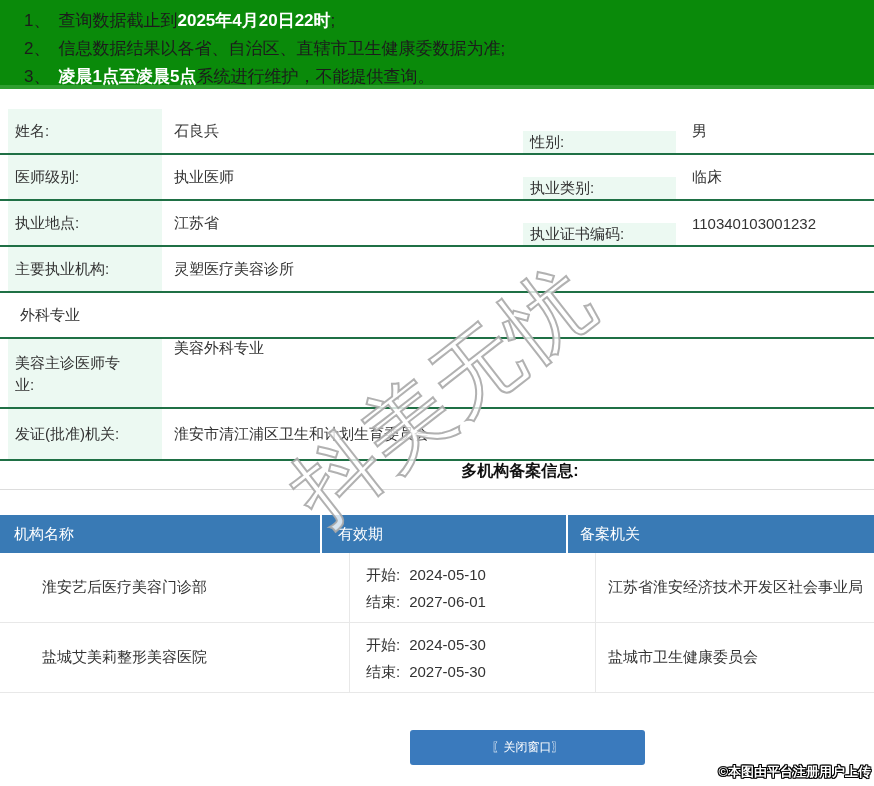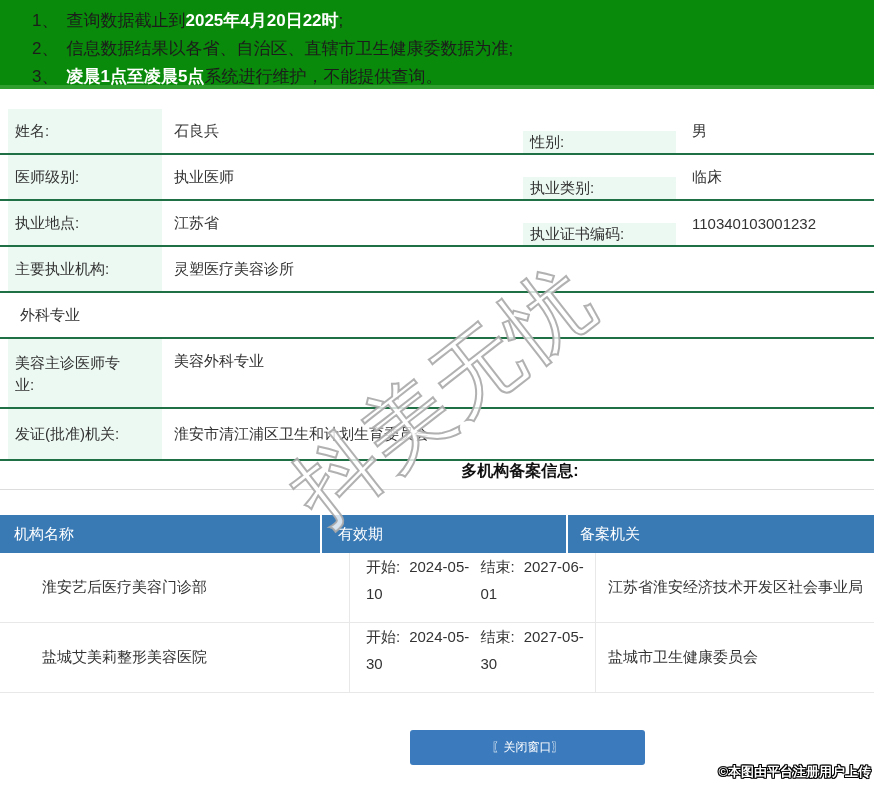--- a/index.html
+++ b/index.html
@@ -2,53 +2,53 @@
 <html><head>
 <meta charset="utf-8">
 <style>
   * { margin:0; padding:0; box-sizing:border-box; }
   html,body { width:874px; height:786px; }
   body {
     position:relative; overflow:hidden; background:#fff;
     font-family:"Liberation Sans", sans-serif; color:#333;
   }
   
-  .banner { background:#0a8a0a; height:89px; border-bottom:4px solid #2f9e2f; padding:7px 0 0 32px; }
+  .banner { background:#0a8a0a; height:89px; border-bottom:4px solid #2f9e2f; padding:7px 0 0 24px; }
   .banner-line { height:28px; line-height:28px; font-size:17px; color:#1c1c1c; white-space:nowrap; }
   .banner-line .num { margin-right:8px; }
   .banner-line .b { color:#ffffff; font-weight:700; }
   
   .info-table { margin-top:20px; }
   .info-row { display:flex; align-items:stretch; border-bottom:2px solid #1f7045; height:46px; font-size:15px; }
   .info-row.tall { height:70px; }
   .info-row.last { height:52px; }
   .spc { width:8px; flex:none; }
   .lbl { width:154px; flex:none; background:#ecf9f2; display:flex; align-items:center; padding-left:7px; color:#333; }
   .lbl2 { width:153px; flex:none; background:#ecf9f2; display:flex; align-items:center; padding-left:7px; color:#333;margin-top:22px; }
   .gap1 { width:12px; flex:none; }
   .gap2 { width:16px; flex:none; }
   .val { width:349px; flex:none; display:flex; align-items:center; }
   .val.wide { flex:1; width:auto; }
   .val2 { flex:1; display:flex; align-items:center; }
   .info-row.tall .lbl { align-items:flex-start; padding-top:13px; padding-right:42px; line-height:22px; }
-  .info-row.tall .val { align-items:flex-start; padding-top:13px; }
+  .info-row.tall .val { align-items:flex-start; }
   
   .section-title { height:20px; line-height:20px; text-align:center; padding-left:166px;
                    font-size:16px; font-weight:700; color:#111; }
   .thin-hr { margin-top:8px; border-top:1px solid #dddddd; height:0; }
   
   .filing { margin-top:25px; }
   .f-header { display:flex; background:#397ab5; height:38px; color:#fff; font-size:15px; }
   .f-header > div { display:flex; align-items:center; }
   .f-h1 { width:322px; border-right:2px solid #fff; padding-left:14px; }
   .f-h2 { width:246px; border-right:2px solid #fff; padding-left:16px; }
   .f-h3 { flex:1; padding-left:12px; }
   .f-row { display:flex; height:70px; border-bottom:1px solid #e8e8e8; font-size:15px; color:#333;padding-left:28px; }
   .f-c1 { width:322px; border-right:1px solid #e8e8e8; display:flex; align-items:center; padding-left:14px; }
-  .f-c2 { width:246px; border-right:1px solid #e8e8e8; display:flex; justify-content:center;
+  .f-c2 { width:246px; border-right:1px solid #e8e8e8; display:flex; flex-direction:column; justify-content:center;
           padding-left:16px; line-height:27px; }
   .f-c3 { flex:1; display:flex; align-items:center; padding-left:12px; }
   .vlabel { margin-right:9px; }
   
   .close-btn { display:block; margin:37px 0 0 410px; width:235px; height:35px; background:#3a7abd; color:#fff;
                font-size:12px; border:none; border-radius:3px; text-align:center; line-height:35px; cursor:pointer;
                font-family:"Liberation Sans", sans-serif; }
   
   .center-watermark { position:absolute; left:250px; top:336px; width:385px; height:118px; line-height:118px;
                       text-align:center; font-size:86px; letter-spacing:2px; font-weight:400;

